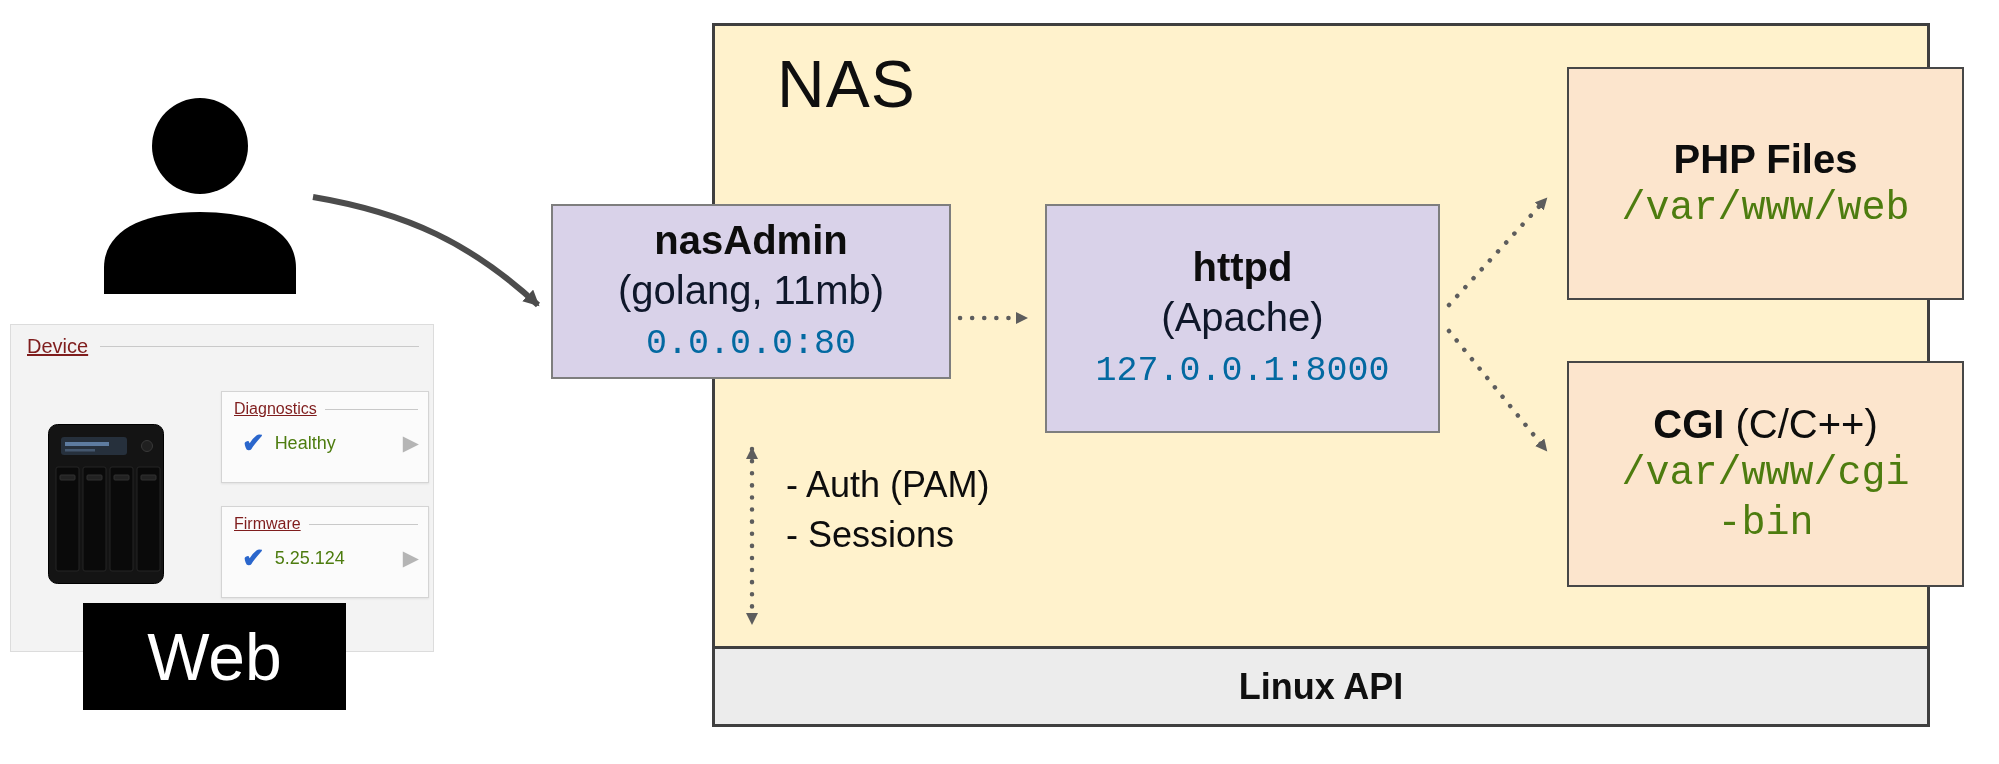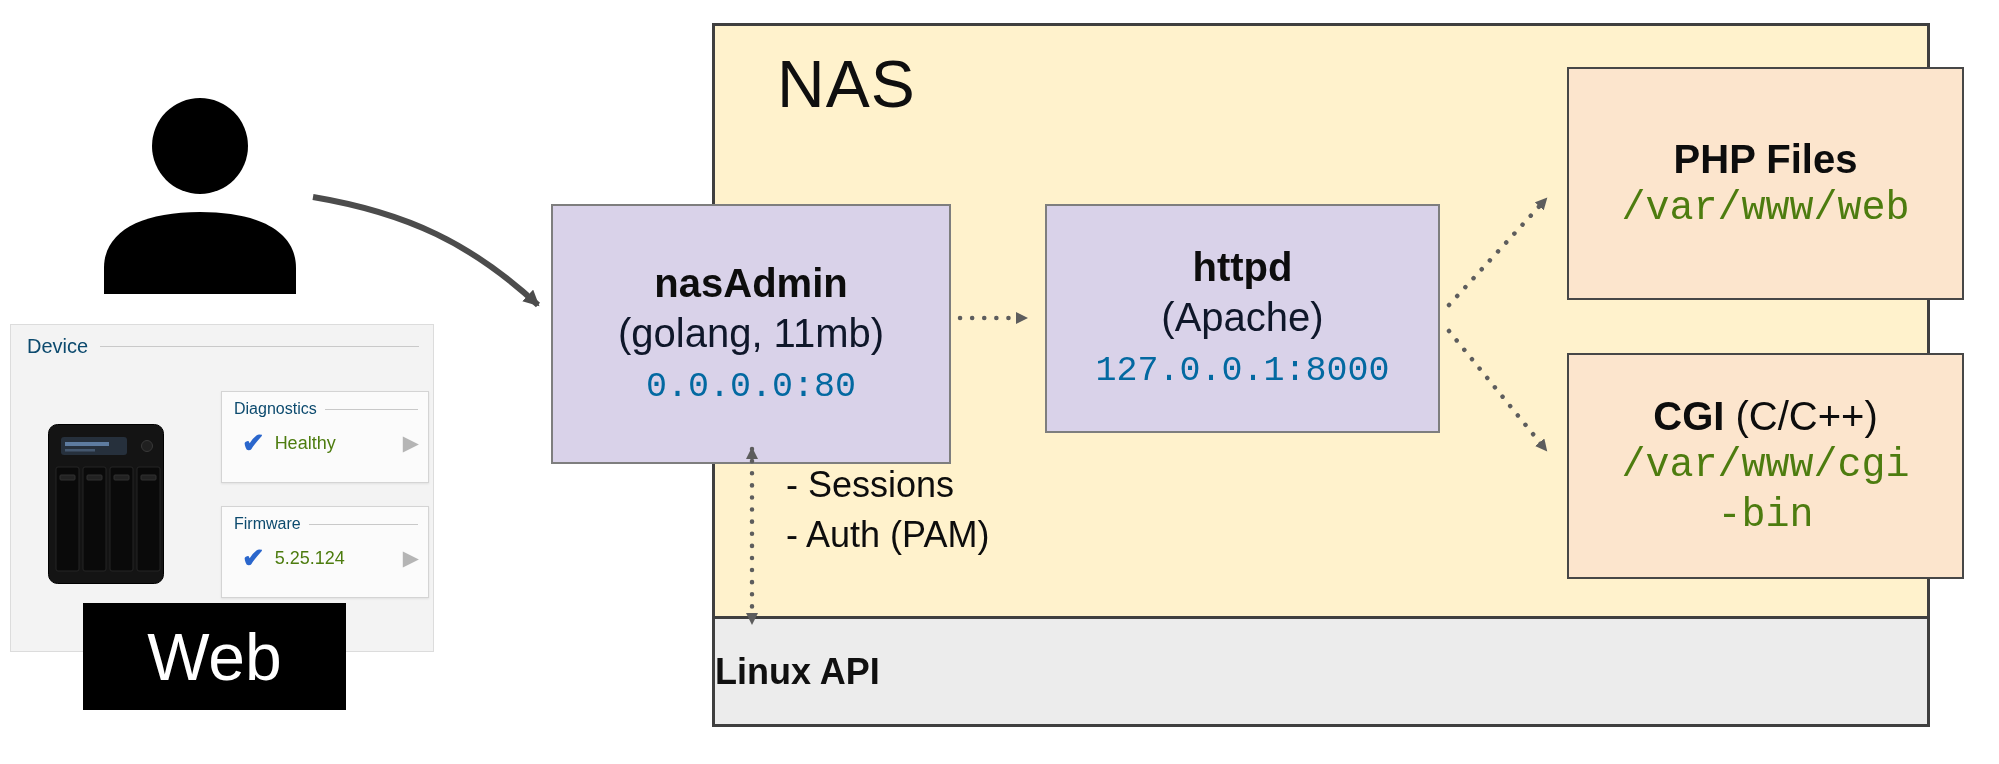--- a/index.html
+++ b/index.html
@@ -4,52 +4,52 @@
 <style>
   * { margin:0; padding:0; box-sizing:border-box; }
   html,body { background:#ffffff; }
   body { font-family:"Liberation Sans", sans-serif; }
   .canvas { position:relative; width:1999px; height:764px; background:#ffffff; overflow:hidden; }
 
   
   .nas-box { position:absolute; left:712px; top:23px; width:1218px; height:704px;
              background:#fff2cc; border:3px solid #3f3f3f; z-index:0; }
   .nas-title { position:absolute; left:62px; top:20px; font-size:66px; color:#0f0f0f; letter-spacing:1px; }
-  .linux-api { position:absolute; left:0; right:0; bottom:0; height:108px; background:#ececec;
-               border-top:3px solid #3f3f3f; display:flex; align-items:center; }
+  .linux-api { position:absolute; left:0; right:0; bottom:0; height:78px; background:#ececec;
+               border-top:3px solid #3f3f3f; display:flex; align-items:center; justify-content:center; }
   .linux-api span { font-size:36px; font-weight:bold; color:#101010; }
 
   
   .node { position:absolute; display:flex; flex-direction:column; align-items:center;
           justify-content:center; text-align:center; z-index:2; }
   .node .t { font-size:40px; font-weight:bold; color:#0d0d0d; line-height:1.25; }
   .node .t .r { font-weight:normal; }
   .node .s { font-size:40px; font-weight:normal; color:#0f172a; line-height:1.25; }
   .node .a { font-family:"Liberation Mono", monospace; font-size:35px; color:#0369a1;
              line-height:1.3; margin-top:7px; }
   .node .p { font-family:"Liberation Mono", monospace; font-size:40px; color:#4d7c0f; line-height:1.25; }
   .service { background:#d9d2e9; border:2px solid #7e7e7e; }
   .files   { background:#fce5cd; border:2px solid #474747; }
-  .nasadmin { left:551px;  top:204px; width:400px; height:260px; }
+  .nasadmin { left:551px;  top:204px; width:400px; height:175px; }
   .httpd    { left:1045px; top:204px; width:395px; height:229px; }
   .php      { left:1567px; top:67px;  width:397px; height:233px; }
-  .cgi      { left:1567px; top:353px; width:397px; height:226px; }
+  .cgi      { left:1567px; top:361px; width:397px; height:226px; }
 
   
   .auth-notes { position:absolute; left:786px; top:460px; font-size:36px; color:#0d0d0d;
                 line-height:50px; z-index:2; }
 
   
   .person { position:absolute; left:100px; top:93px; width:200px; height:202px; z-index:1; }
 
   
   .device-panel { position:absolute; left:10px; top:324px; width:424px; height:328px;
                   background:#f3f3f3; border:1px solid #dcdcdc; z-index:1; }
   .legend-row { display:flex; align-items:center; gap:12px; padding:10px 14px 0 16px; }
-  .legend-text { color:#0c4a6e; font-size:20px; white-space:nowrap; }
+  .legend-text { color:#7f1d1d; font-size:20px; white-space:nowrap;text-decoration:underline; }
   .legend-line { flex:1; height:1px; background:#c9c9c9; }
   .nas-device { position:absolute; left:36px; top:98px; width:118px; height:162px; }
   .subpanel { position:absolute; left:210px; width:208px; height:92px; background:#fbfbfb;
               border:1px solid #d4d4d4; box-shadow:0 1px 2px rgba(0,0,0,0.08); }
   .subpanel .legend-row { padding:8px 10px 0 12px; gap:8px; }
   .subpanel .legend-text { font-size:16px; }
   .diagnostics { top:66px; }
   .firmware { top:181px; }
   .sub-content { display:flex; align-items:center; gap:10px; padding:12px 10px 0 20px; }
   .check { color:#2a66cc; font-size:27px; font-weight:bold; line-height:1; }
@@ -153,22 +153,22 @@
     <div class="p">/var/www/web</div>
   </div>
 
   <div class="node files cgi">
     <div class="t"><span class="b">CGI</span><span class="r"> (C/C++)</span></div>
     <div class="p">/var/www/cgi</div>
     <div class="p">-bin</div>
   </div>
 
   <div class="auth-notes">
+    <div>- Auth (PAM)</div>
     <div>- Sessions</div>
-    <div>- Auth (PAM)</div>
   </div>
 
   <svg class="arrows" width="1999" height="764" viewBox="0 0 1999 764">
     <defs>
       <marker id="mSolid" markerUnits="userSpaceOnUse" markerWidth="20" markerHeight="20" refX="14" refY="8" orient="auto">
         <path d="M0 0 L16 8 L0 16 Z" fill="#4c4c4c"></path>
       </marker>
       <marker id="mDot" markerUnits="userSpaceOnUse" markerWidth="16" markerHeight="16" refX="10" refY="6" orient="auto-start-reverse">
         <path d="M0 0 L12 6 L0 12 Z" fill="#5d5d5d"></path>
       </marker>

